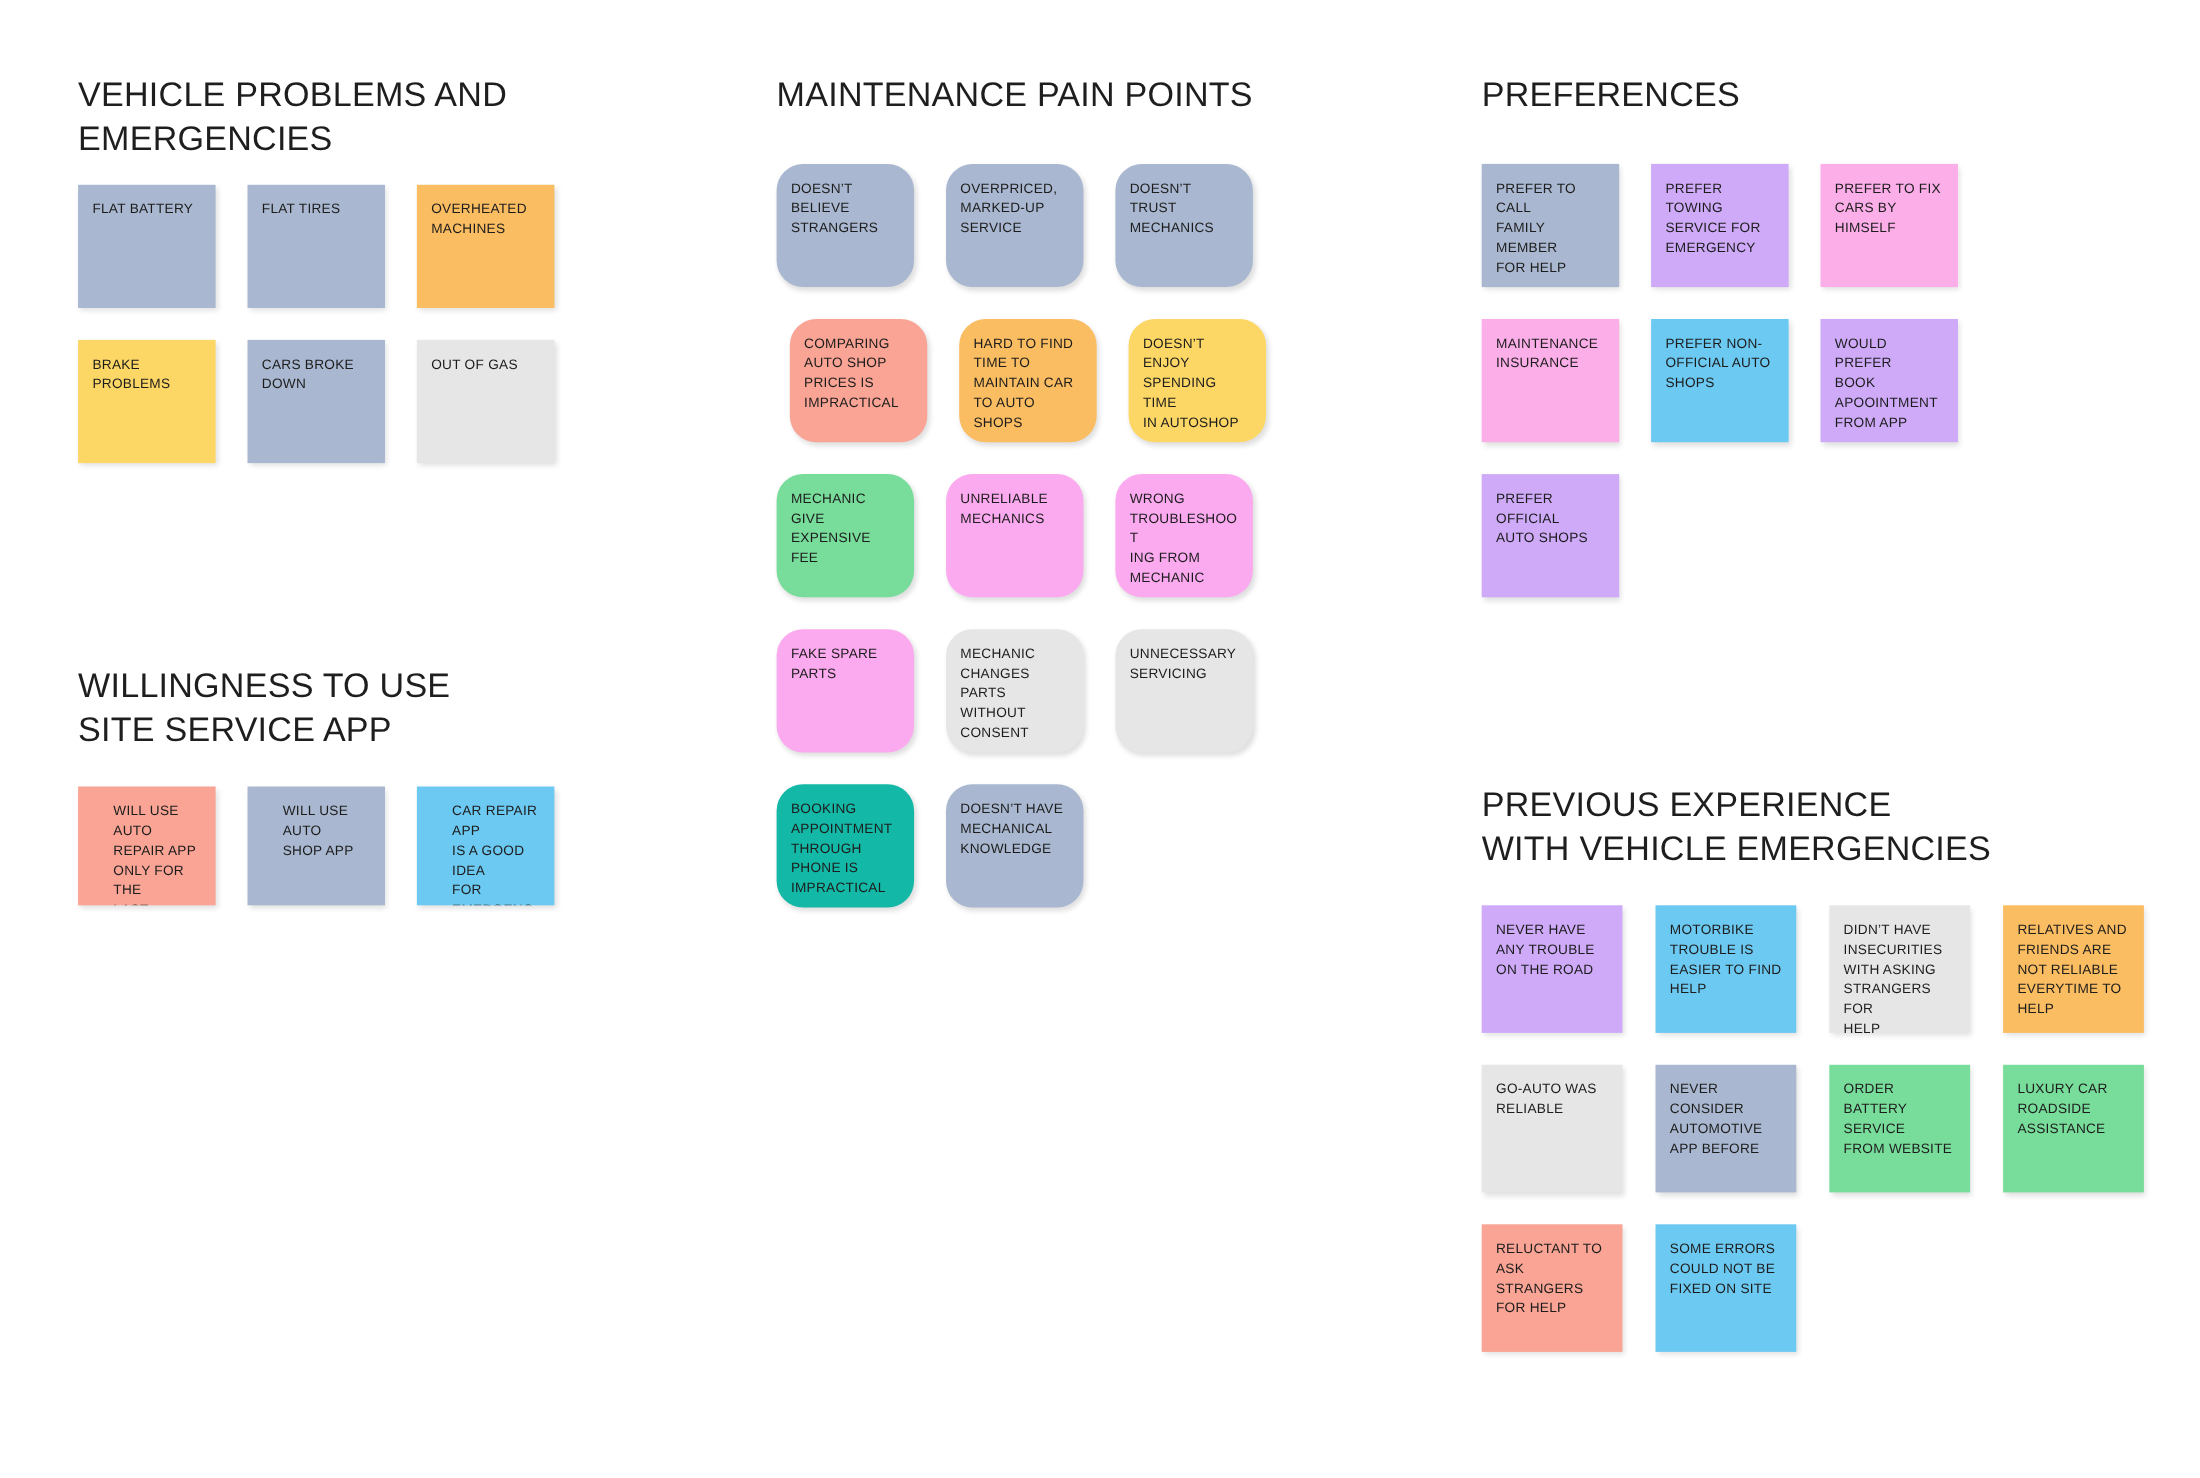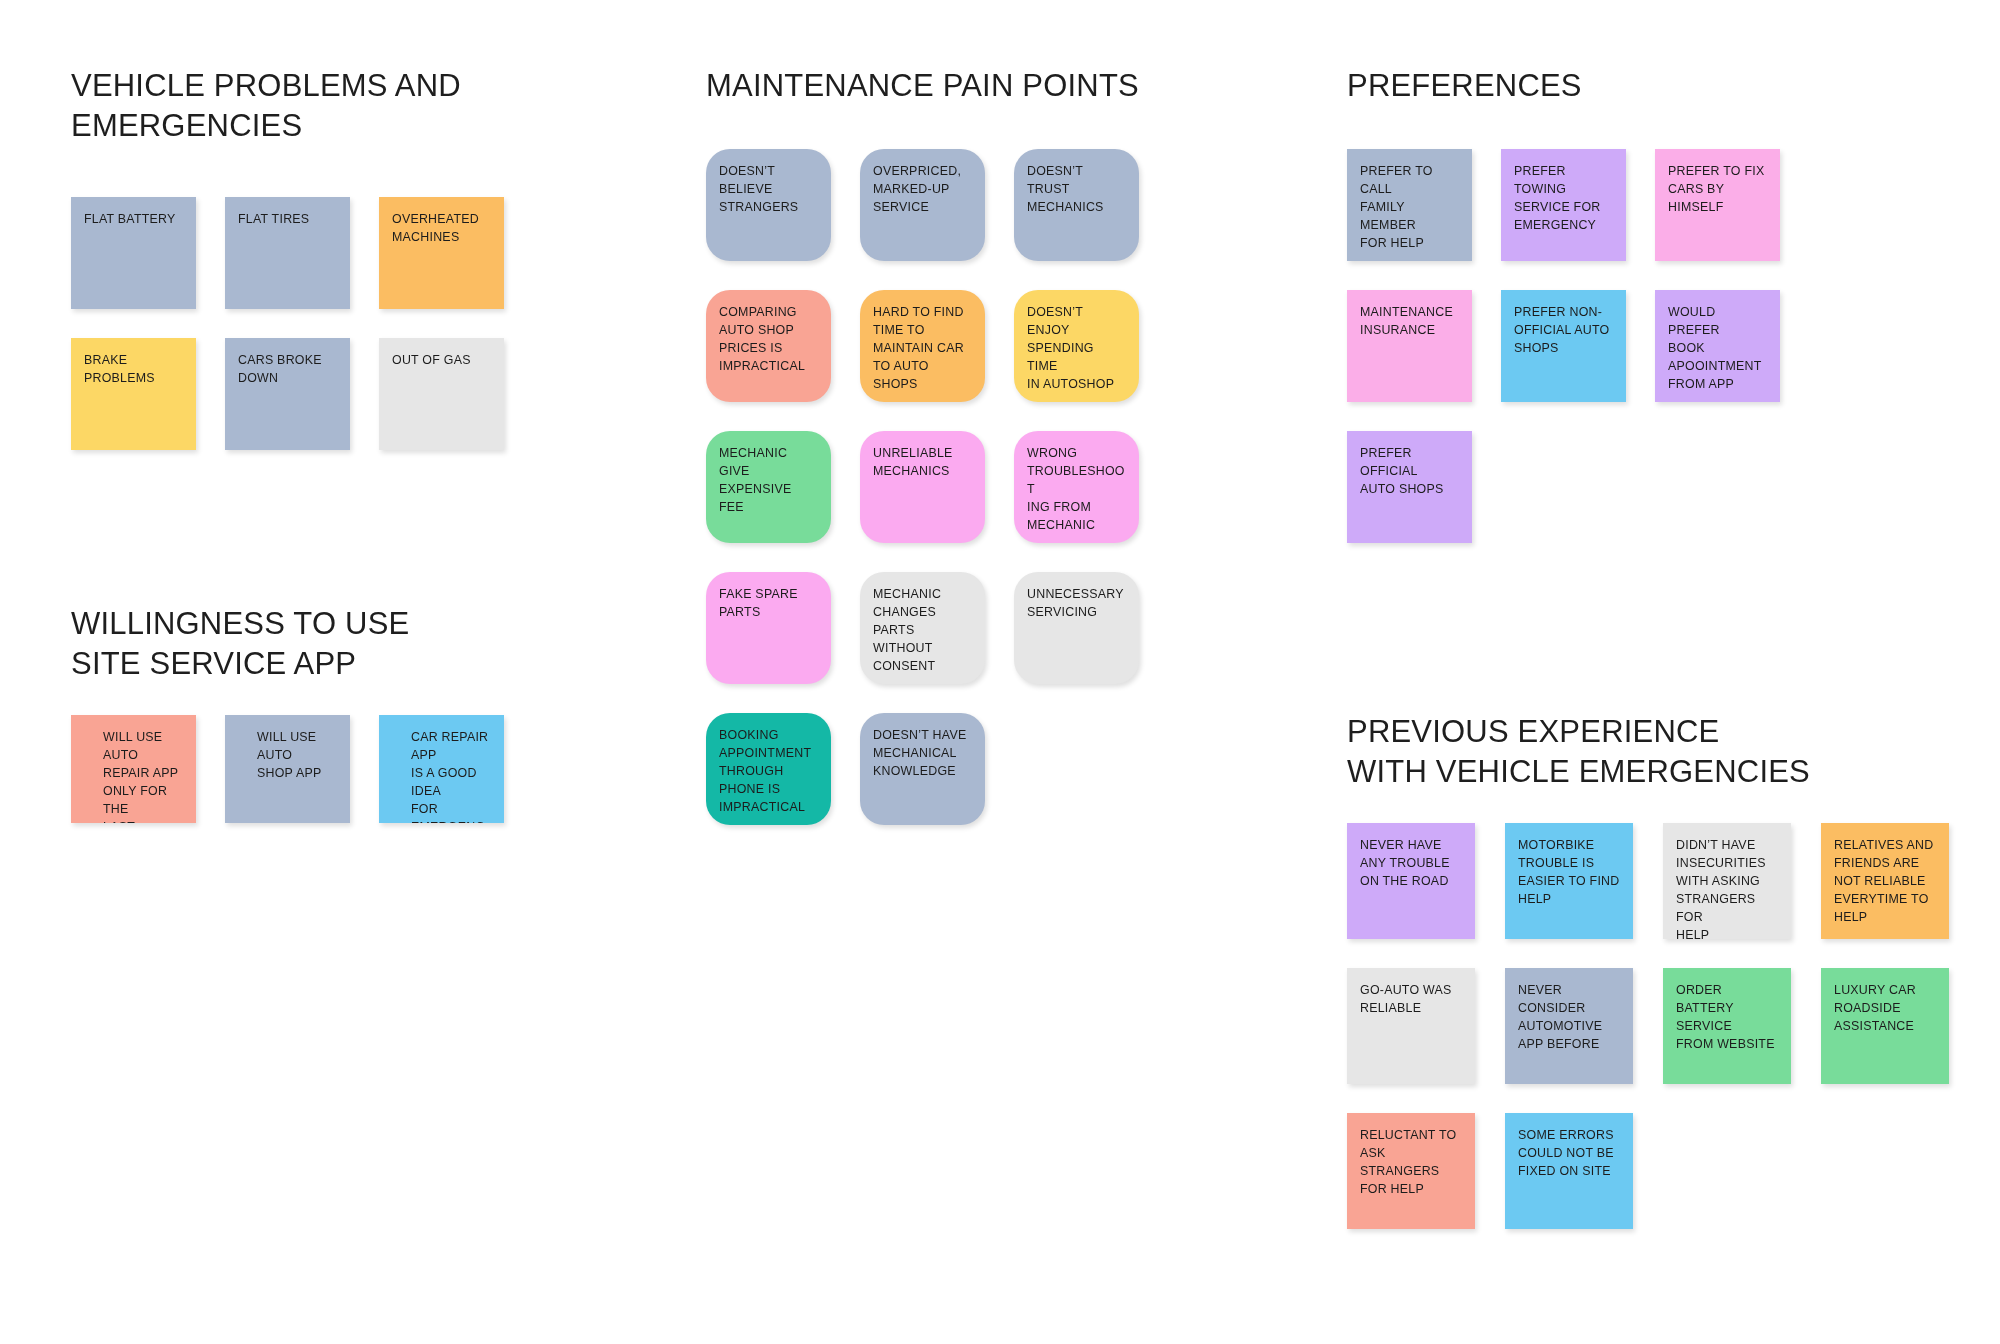--- a/index.html
+++ b/index.html
@@ -47,21 +47,21 @@
     text-transform: uppercase;
     word-break: break-word;
   }
   .note-text {
     display: block;
     white-space: pre-line;
   }
 
   
   #col-vehicle { left: 71px; top: 66px; width: 460px; }
-  #col-vehicle .section-title { margin-bottom: 52px; }
+  #col-vehicle .section-title { margin-bottom: 23px; }
   #sec-vehicle-notes { gap: 29px 29px; width: 460px; }
   #sec-vehicle-notes .note { width: 125px; height: 112px; }
 
   #col-willing { left: 71px; top: 604px; width: 460px; }
   #col-willing .section-title { margin-bottom: 32px; }
   #sec-willing-notes { gap: 29px 29px; width: 460px; }
   #sec-willing-notes .note { width: 125px; height: 108px; padding-left: 32px; }
 
   
   #col-maint { left: 706px; top: 66px; width: 500px; }
@@ -145,21 +145,21 @@
         </div>
         <div class="note" style="background: rgb(169, 184, 208);">
           <span class="note-text">OVERPRICED,
 MARKED-UP
 SERVICE</span>
         </div>
         <div class="note" style="background: rgb(169, 184, 208);">
           <span class="note-text">DOESN’T TRUST
 MECHANICS</span>
         </div>
-        <div class="note" style="background: rgb(249, 164, 148);">
+        <div class="note" style="background: rgb(249, 164, 148); margin-left: 12px;">
           <span class="note-text">COMPARING
 AUTO SHOP
 PRICES IS
 IMPRACTICAL</span>
         </div>
         <div class="note" style="background: rgb(251, 189, 98);">
           <span class="note-text">HARD TO FIND
 TIME TO
 MAINTAIN CAR
 TO AUTO SHOPS</span>

